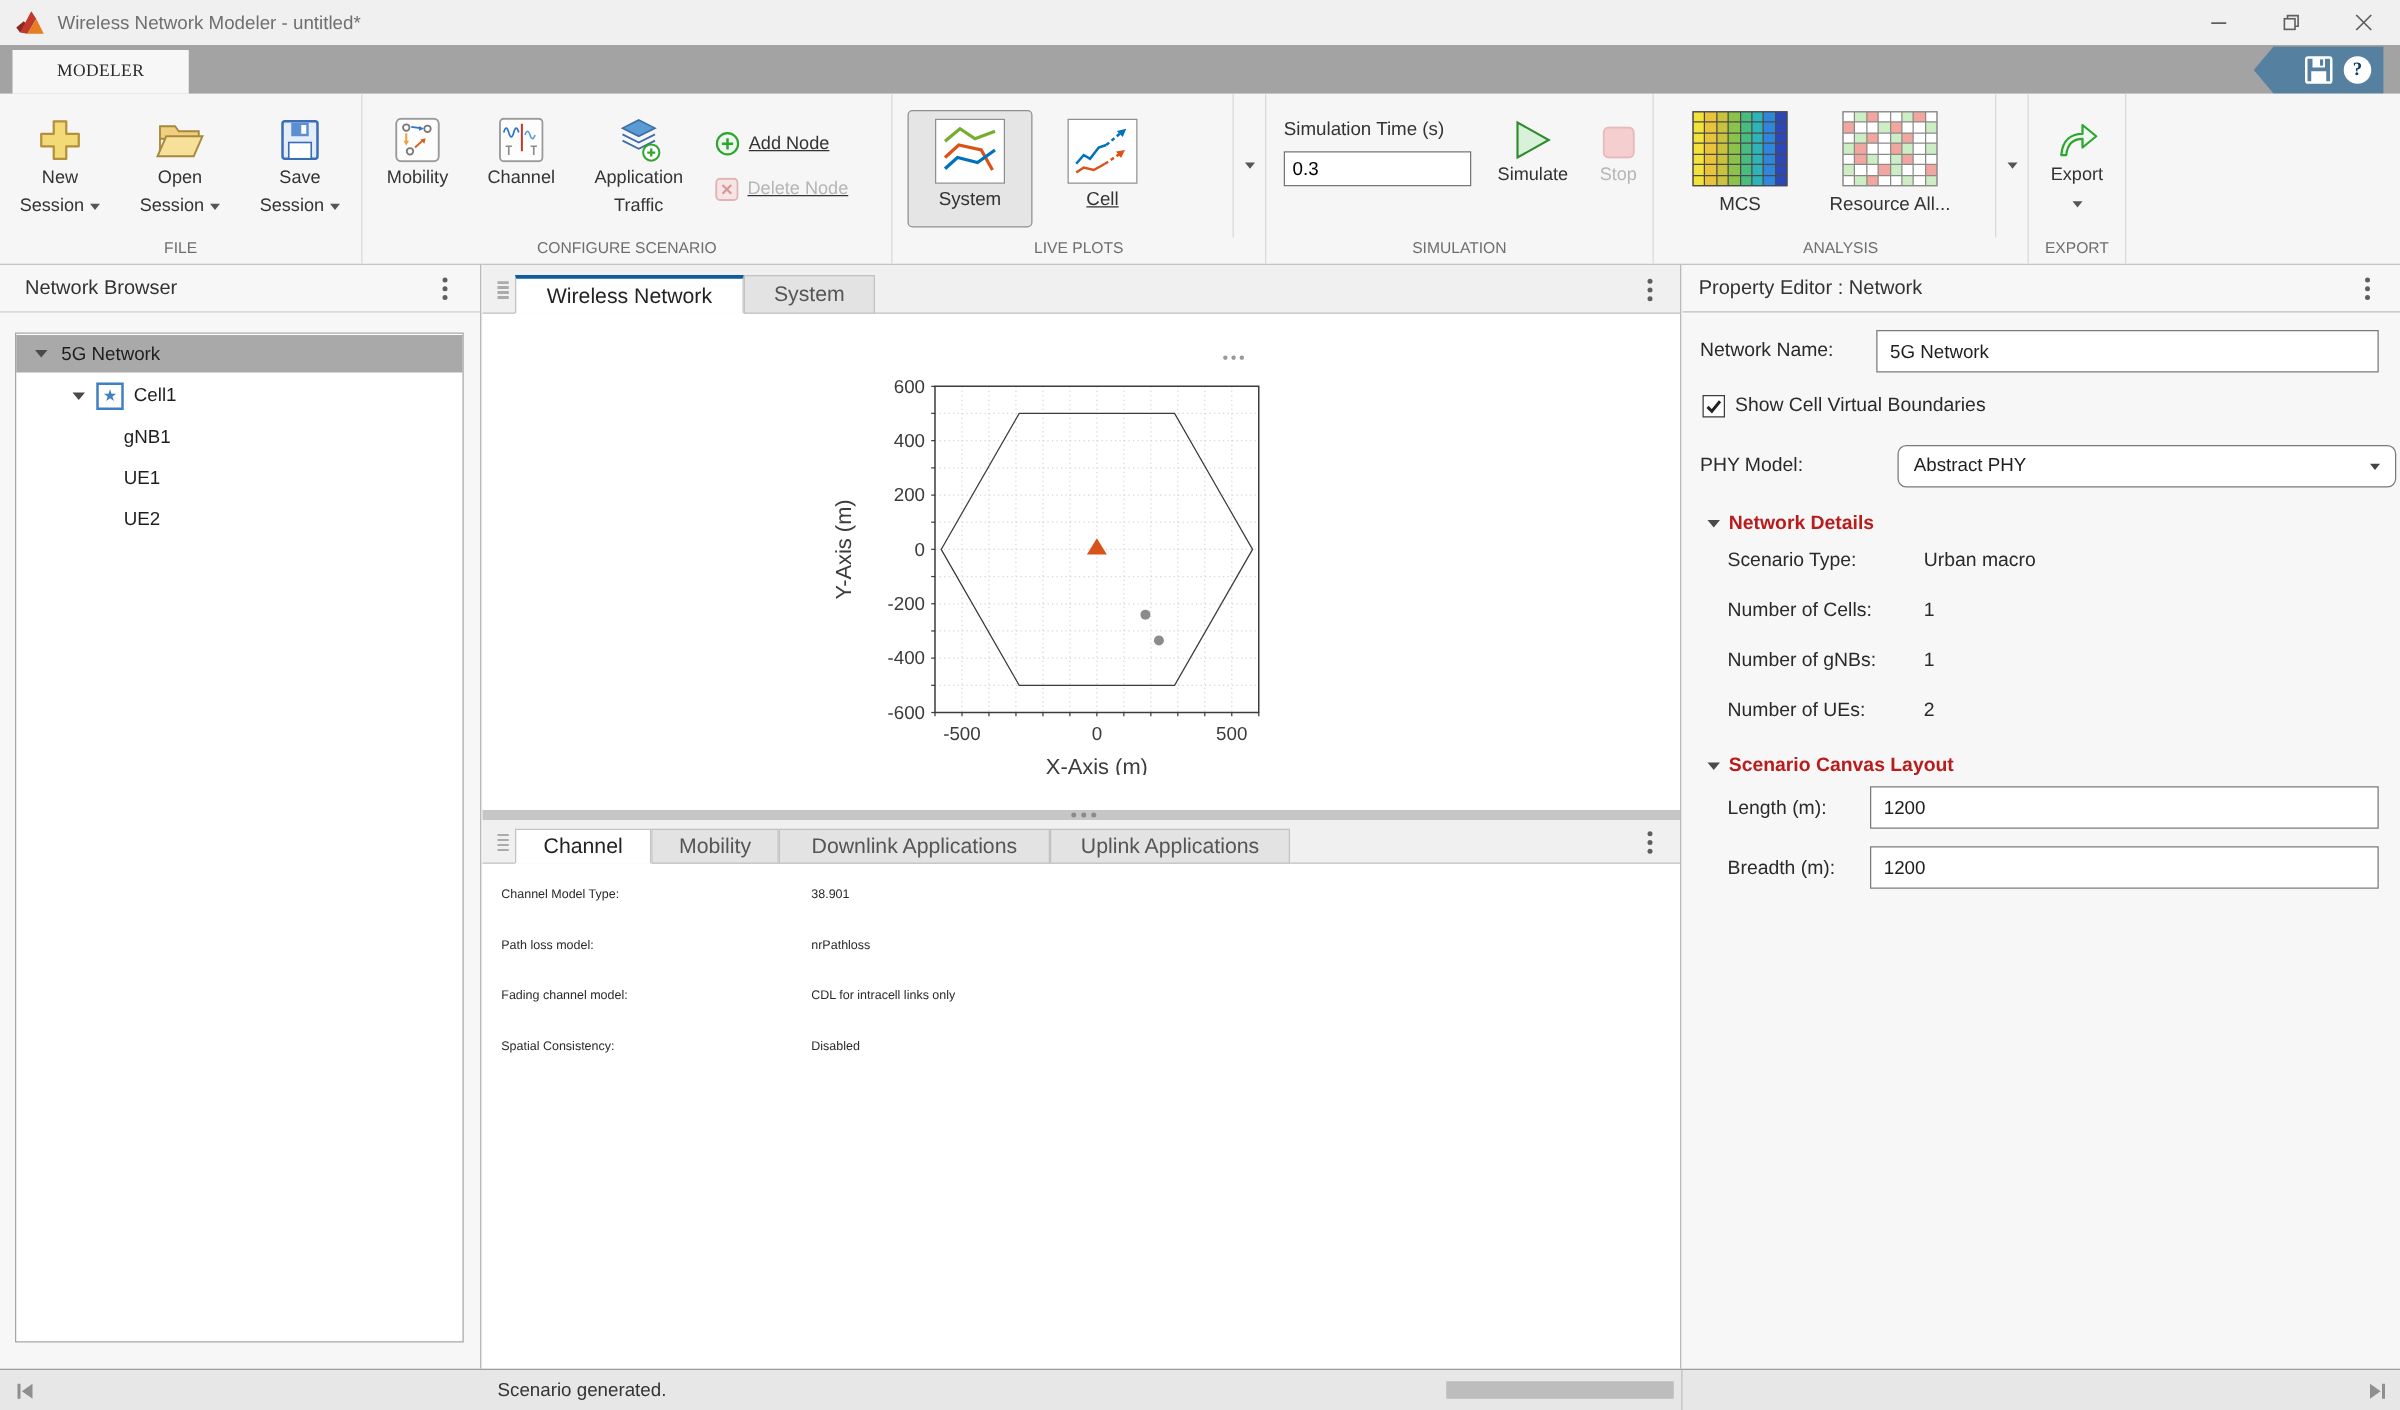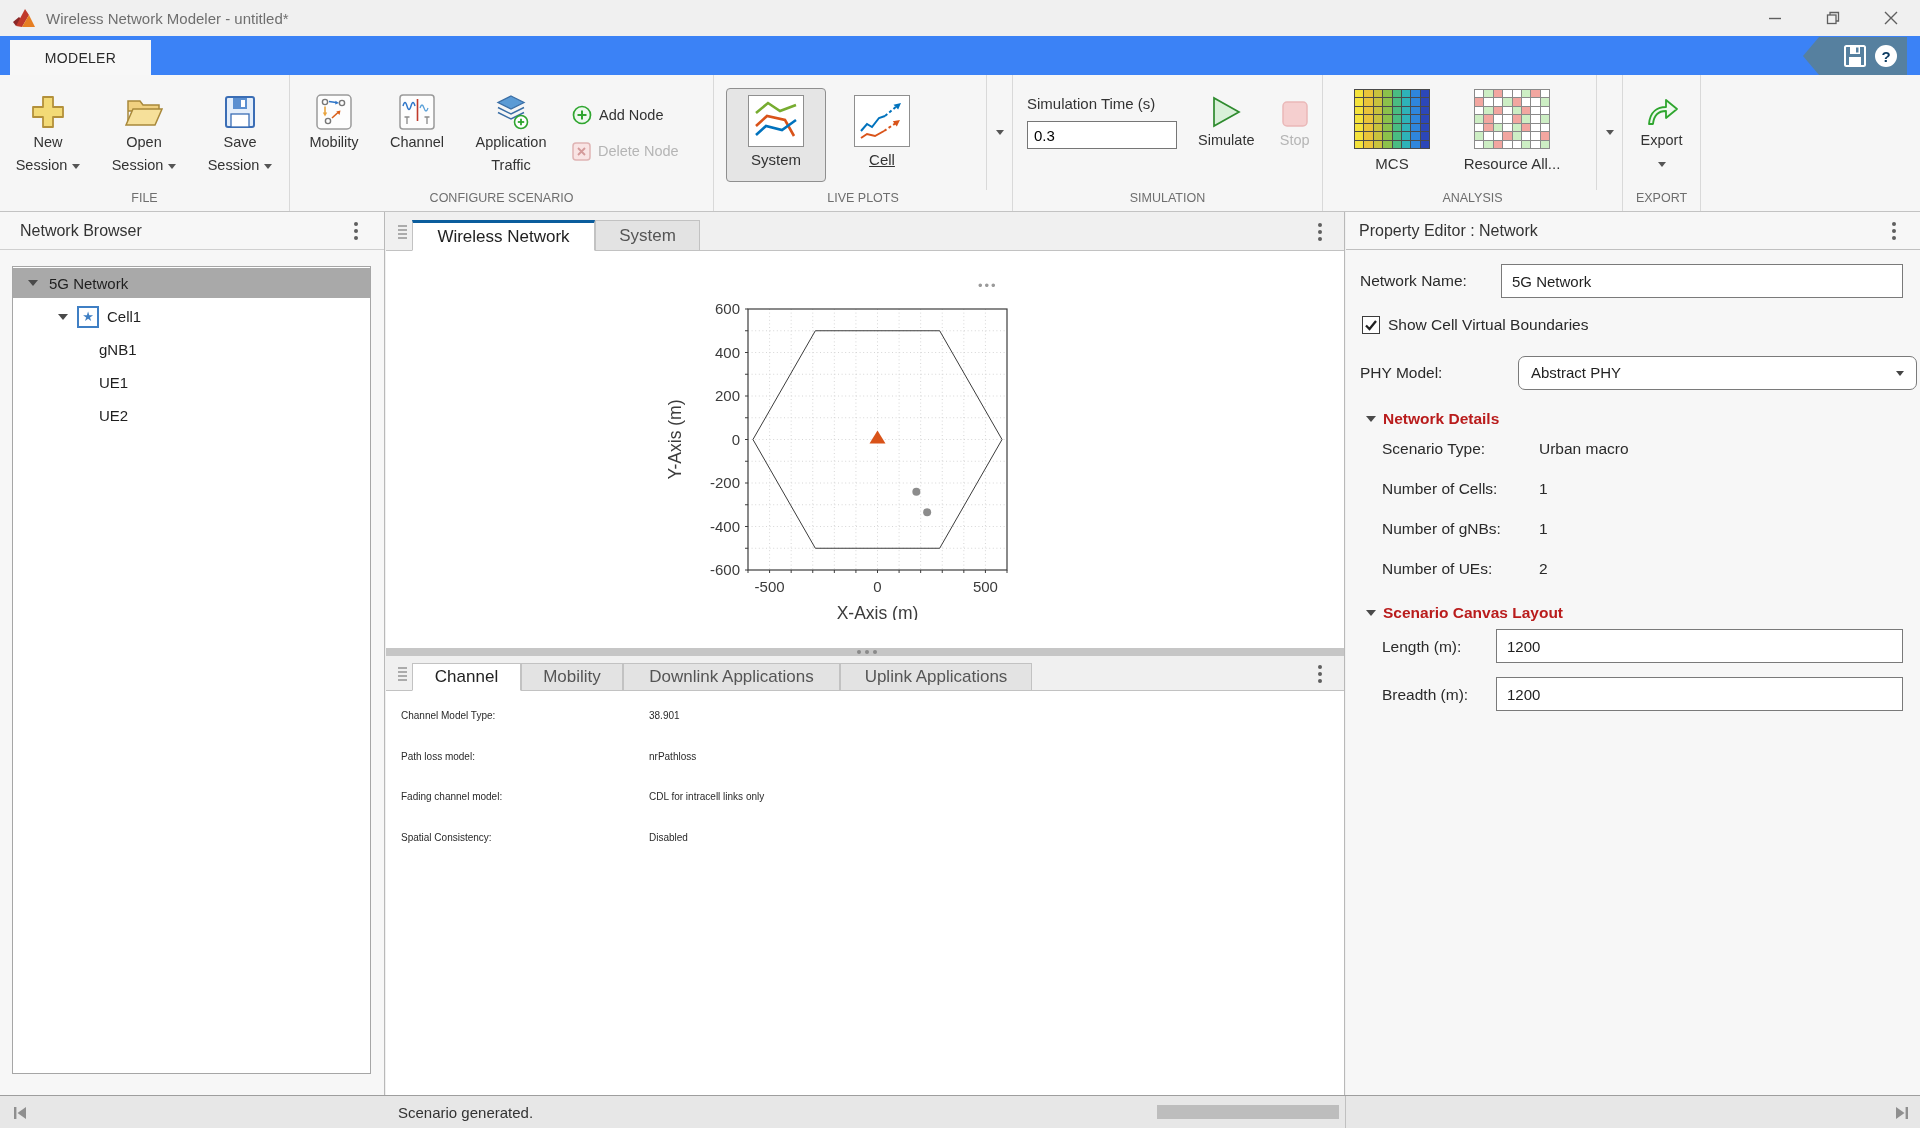--- a/index.html
+++ b/index.html
@@ -9,21 +9,21 @@
   .abs{position:absolute;}
 
   
   .titlebar{position:absolute;left:0;top:0;width:1920px;height:36px;background:#f0f0f0;display:flex;align-items:center;}
   .titlebar .logo{margin-left:12px;width:24px;height:24px;}
   .titlebar .title{margin-left:10px;font-size:15px;color:#6f6f6f;}
   .winctl{position:absolute;right:0;top:0;height:36px;display:flex;}
   .winbtn{width:58px;height:36px;display:flex;align-items:center;justify-content:center;}
 
   
-  .ribbonbar{position:absolute;left:0;top:36px;width:1920px;height:39px;background:#3b82f6;}
+  .ribbonbar{position:absolute;left:0;top:36px;width:1920px;height:39px;background:#a3a3a3;font-family:Liberation Serif, serif;}
   .modeler-tab{position:absolute;left:10px;top:4px;width:141px;height:35px;background:#f7f7f7;display:flex;align-items:center;justify-content:center;font-size:14px;color:#2a2a2a;letter-spacing:.3px;}
   .quickaccess{position:absolute;right:13px;top:1px;width:104px;height:38px;background:#56809f;clip-path:polygon(16px 0,100% 0,100% 100%,16px 100%,0 50%);display:flex;align-items:center;justify-content:flex-end;gap:8px;padding-right:10px;}
   .qa-help{width:22px;height:22px;border-radius:50%;background:#fff;color:#0c3b61;font-weight:bold;font-size:15px;display:flex;align-items:center;justify-content:center;}
 
   
   .toolbar{position:absolute;left:0;top:75px;width:1920px;height:137px;background:#f6f6f6;border-bottom:1px solid #c3c3c3;display:flex;}
   .tsec{height:136px;display:flex;flex-direction:column;border-right:1px solid #d9d9d9;}
   .tsec-body{flex:1;display:flex;align-items:stretch;}
   .tsec-label{height:21px;text-align:center;font-size:12.5px;color:#6e6e6e;line-height:16px;}
   .bigbtn{display:flex;flex-direction:column;align-items:center;padding-top:18px;}
@@ -207,21 +207,21 @@
             <polyline points="6,14.5 19,21 32,14.5" fill="none" stroke="#3a6ea5" stroke-width="1.4"></polyline>
             <polyline points="6,19.5 19,26 32,19.5" fill="none" stroke="#3a6ea5" stroke-width="1.4"></polyline>
             <circle cx="29" cy="29" r="6.5" fill="#fff" stroke="#2ea52e" stroke-width="1.6"></circle>
             <line x1="29" y1="25.8" x2="29" y2="32.2" stroke="#2ea52e" stroke-width="1.8"></line>
             <line x1="25.8" y1="29" x2="32.2" y2="29" stroke="#2ea52e" stroke-width="1.8"></line>
               </svg>
             </div>
           <div class="blabel">Application</div>
           <div class="blabel">Traffic</div>
         </div>
-        <div class="nodegroup" style="width:146px;">
+        <div class="nodegroup" style="width:146px;text-decoration:underline;">
           <div class="noderow">
             <svg width="20" height="20" viewBox="0 0 20 20">
               <circle cx="10" cy="10" r="8.5" fill="#eef8ee" stroke="#2ea52e" stroke-width="1.7"></circle>
               <line x1="10" y1="5.5" x2="10" y2="14.5" stroke="#2ea52e" stroke-width="2"></line>
               <line x1="5.5" y1="10" x2="14.5" y2="10" stroke="#2ea52e" stroke-width="2"></line>
               </svg>
             <span class="blabel">Add Node</span>
           </div>
           <div class="noderow">
             <svg width="19" height="19" viewBox="0 0 19 19">

